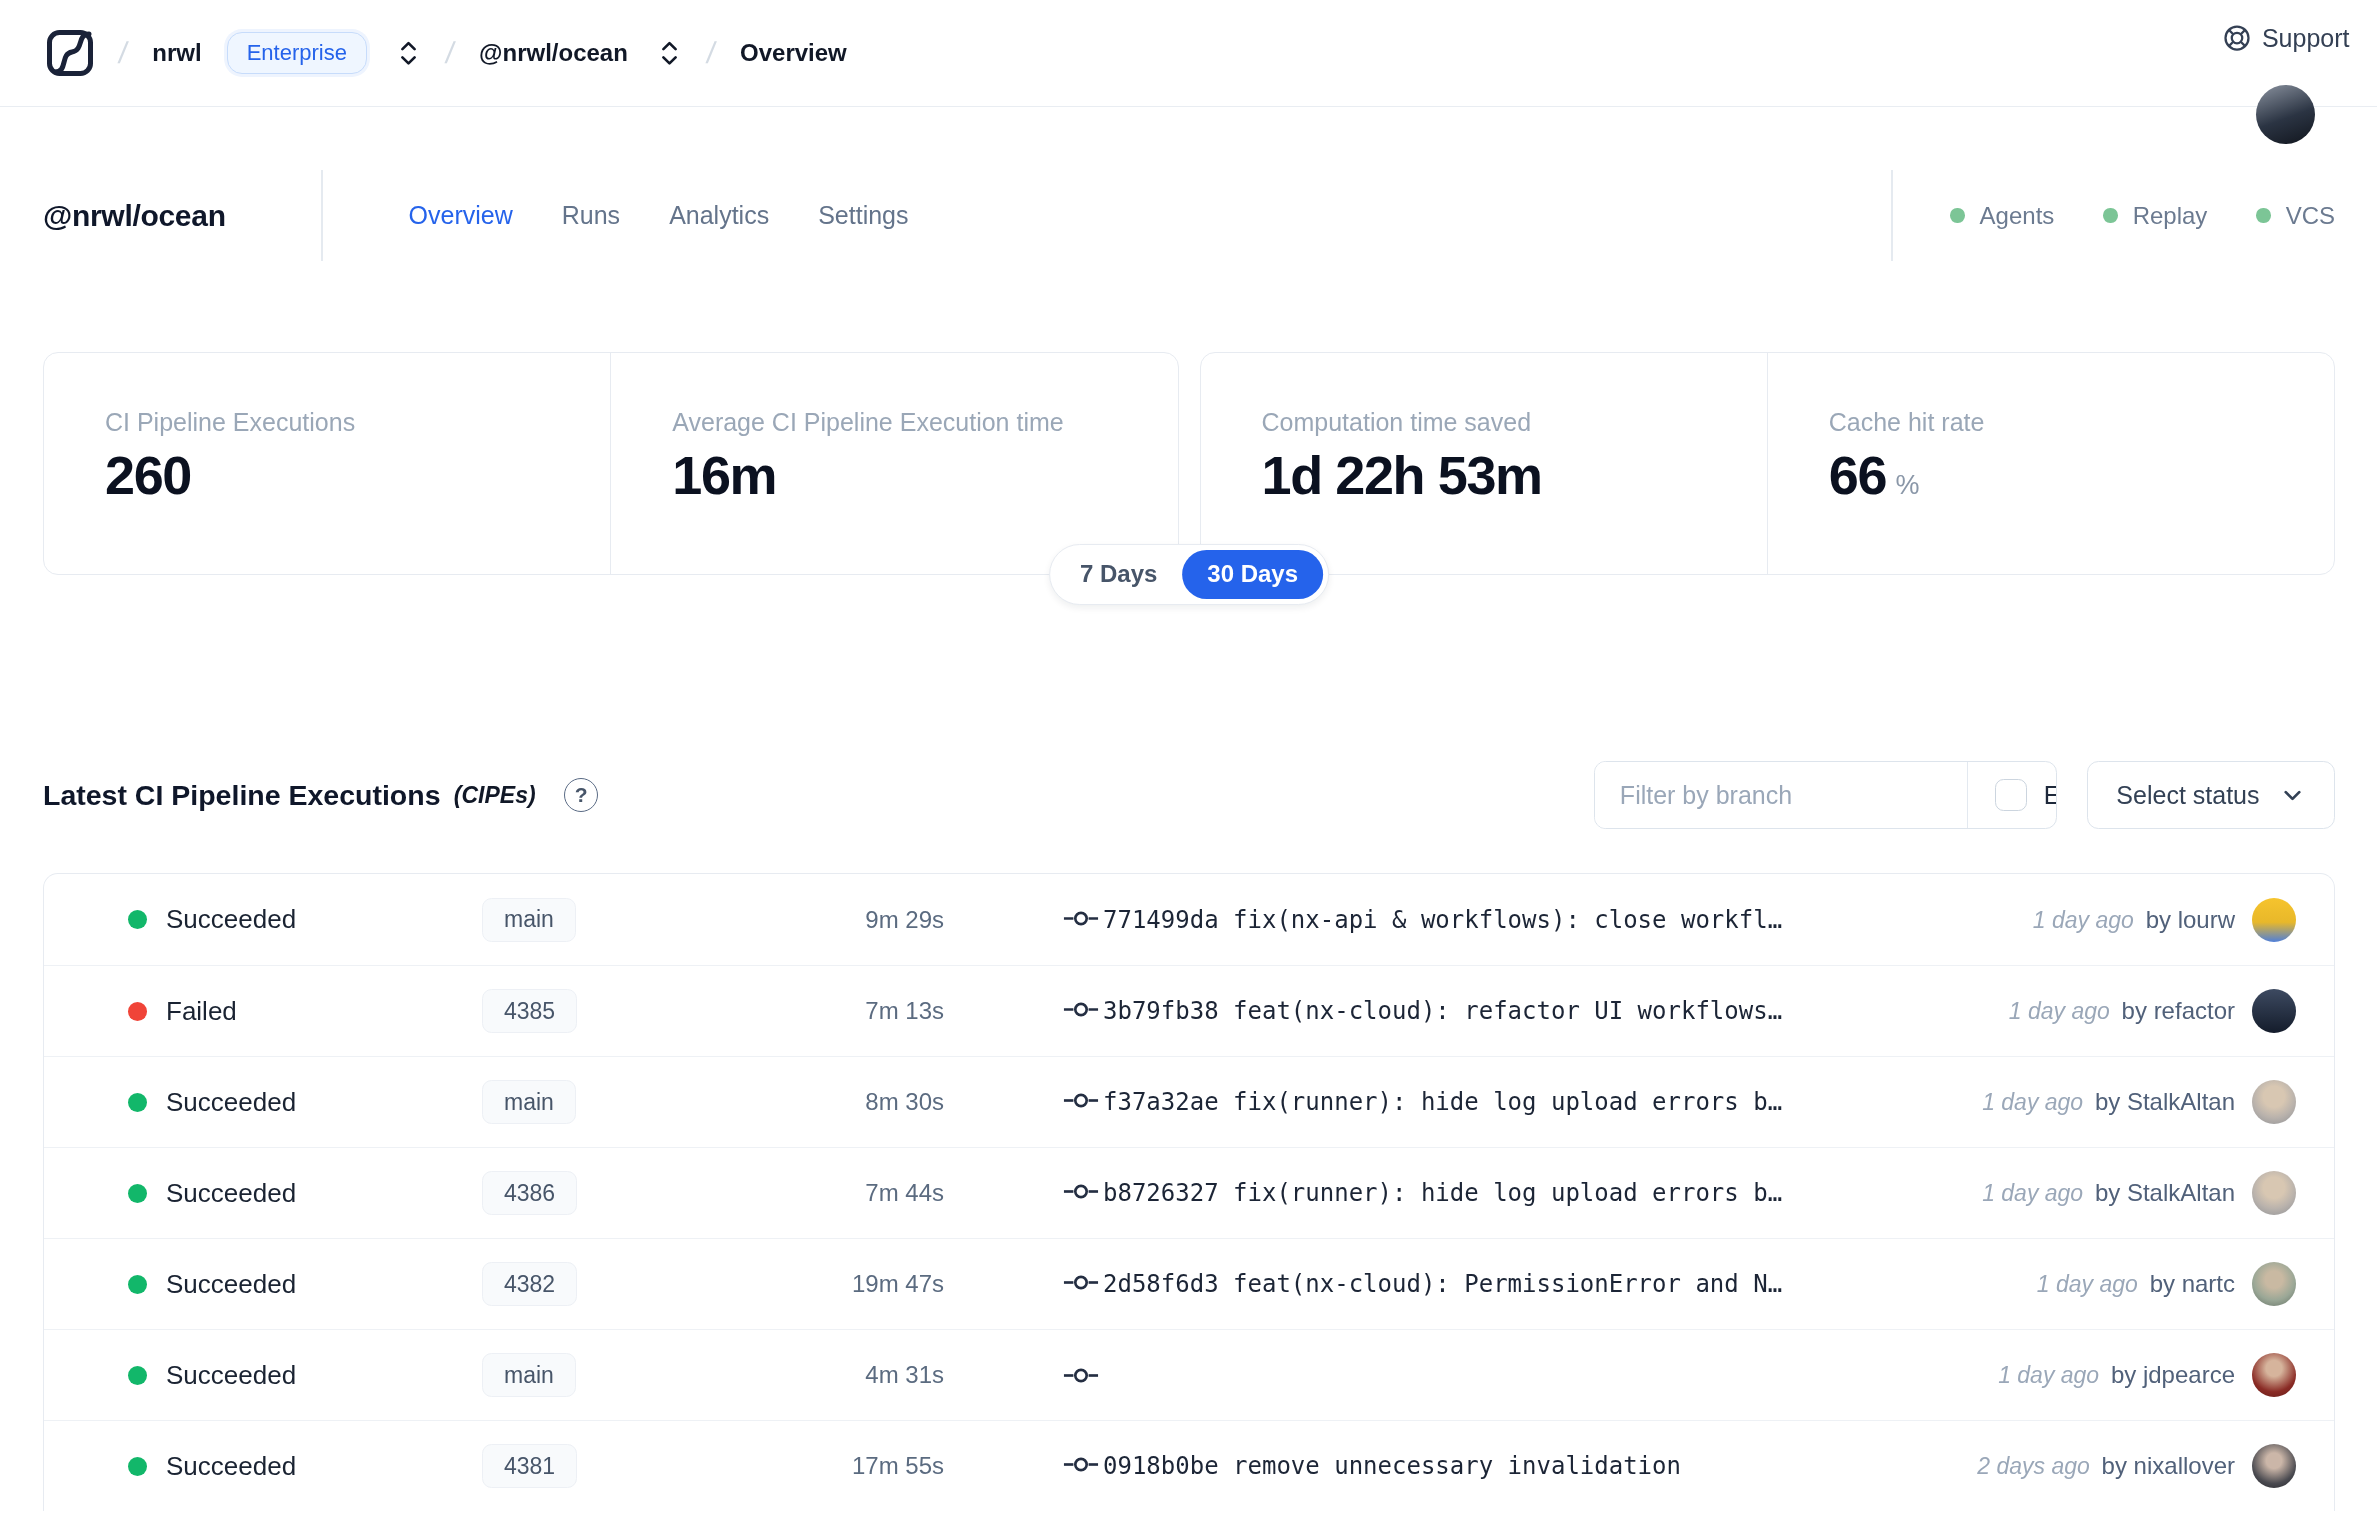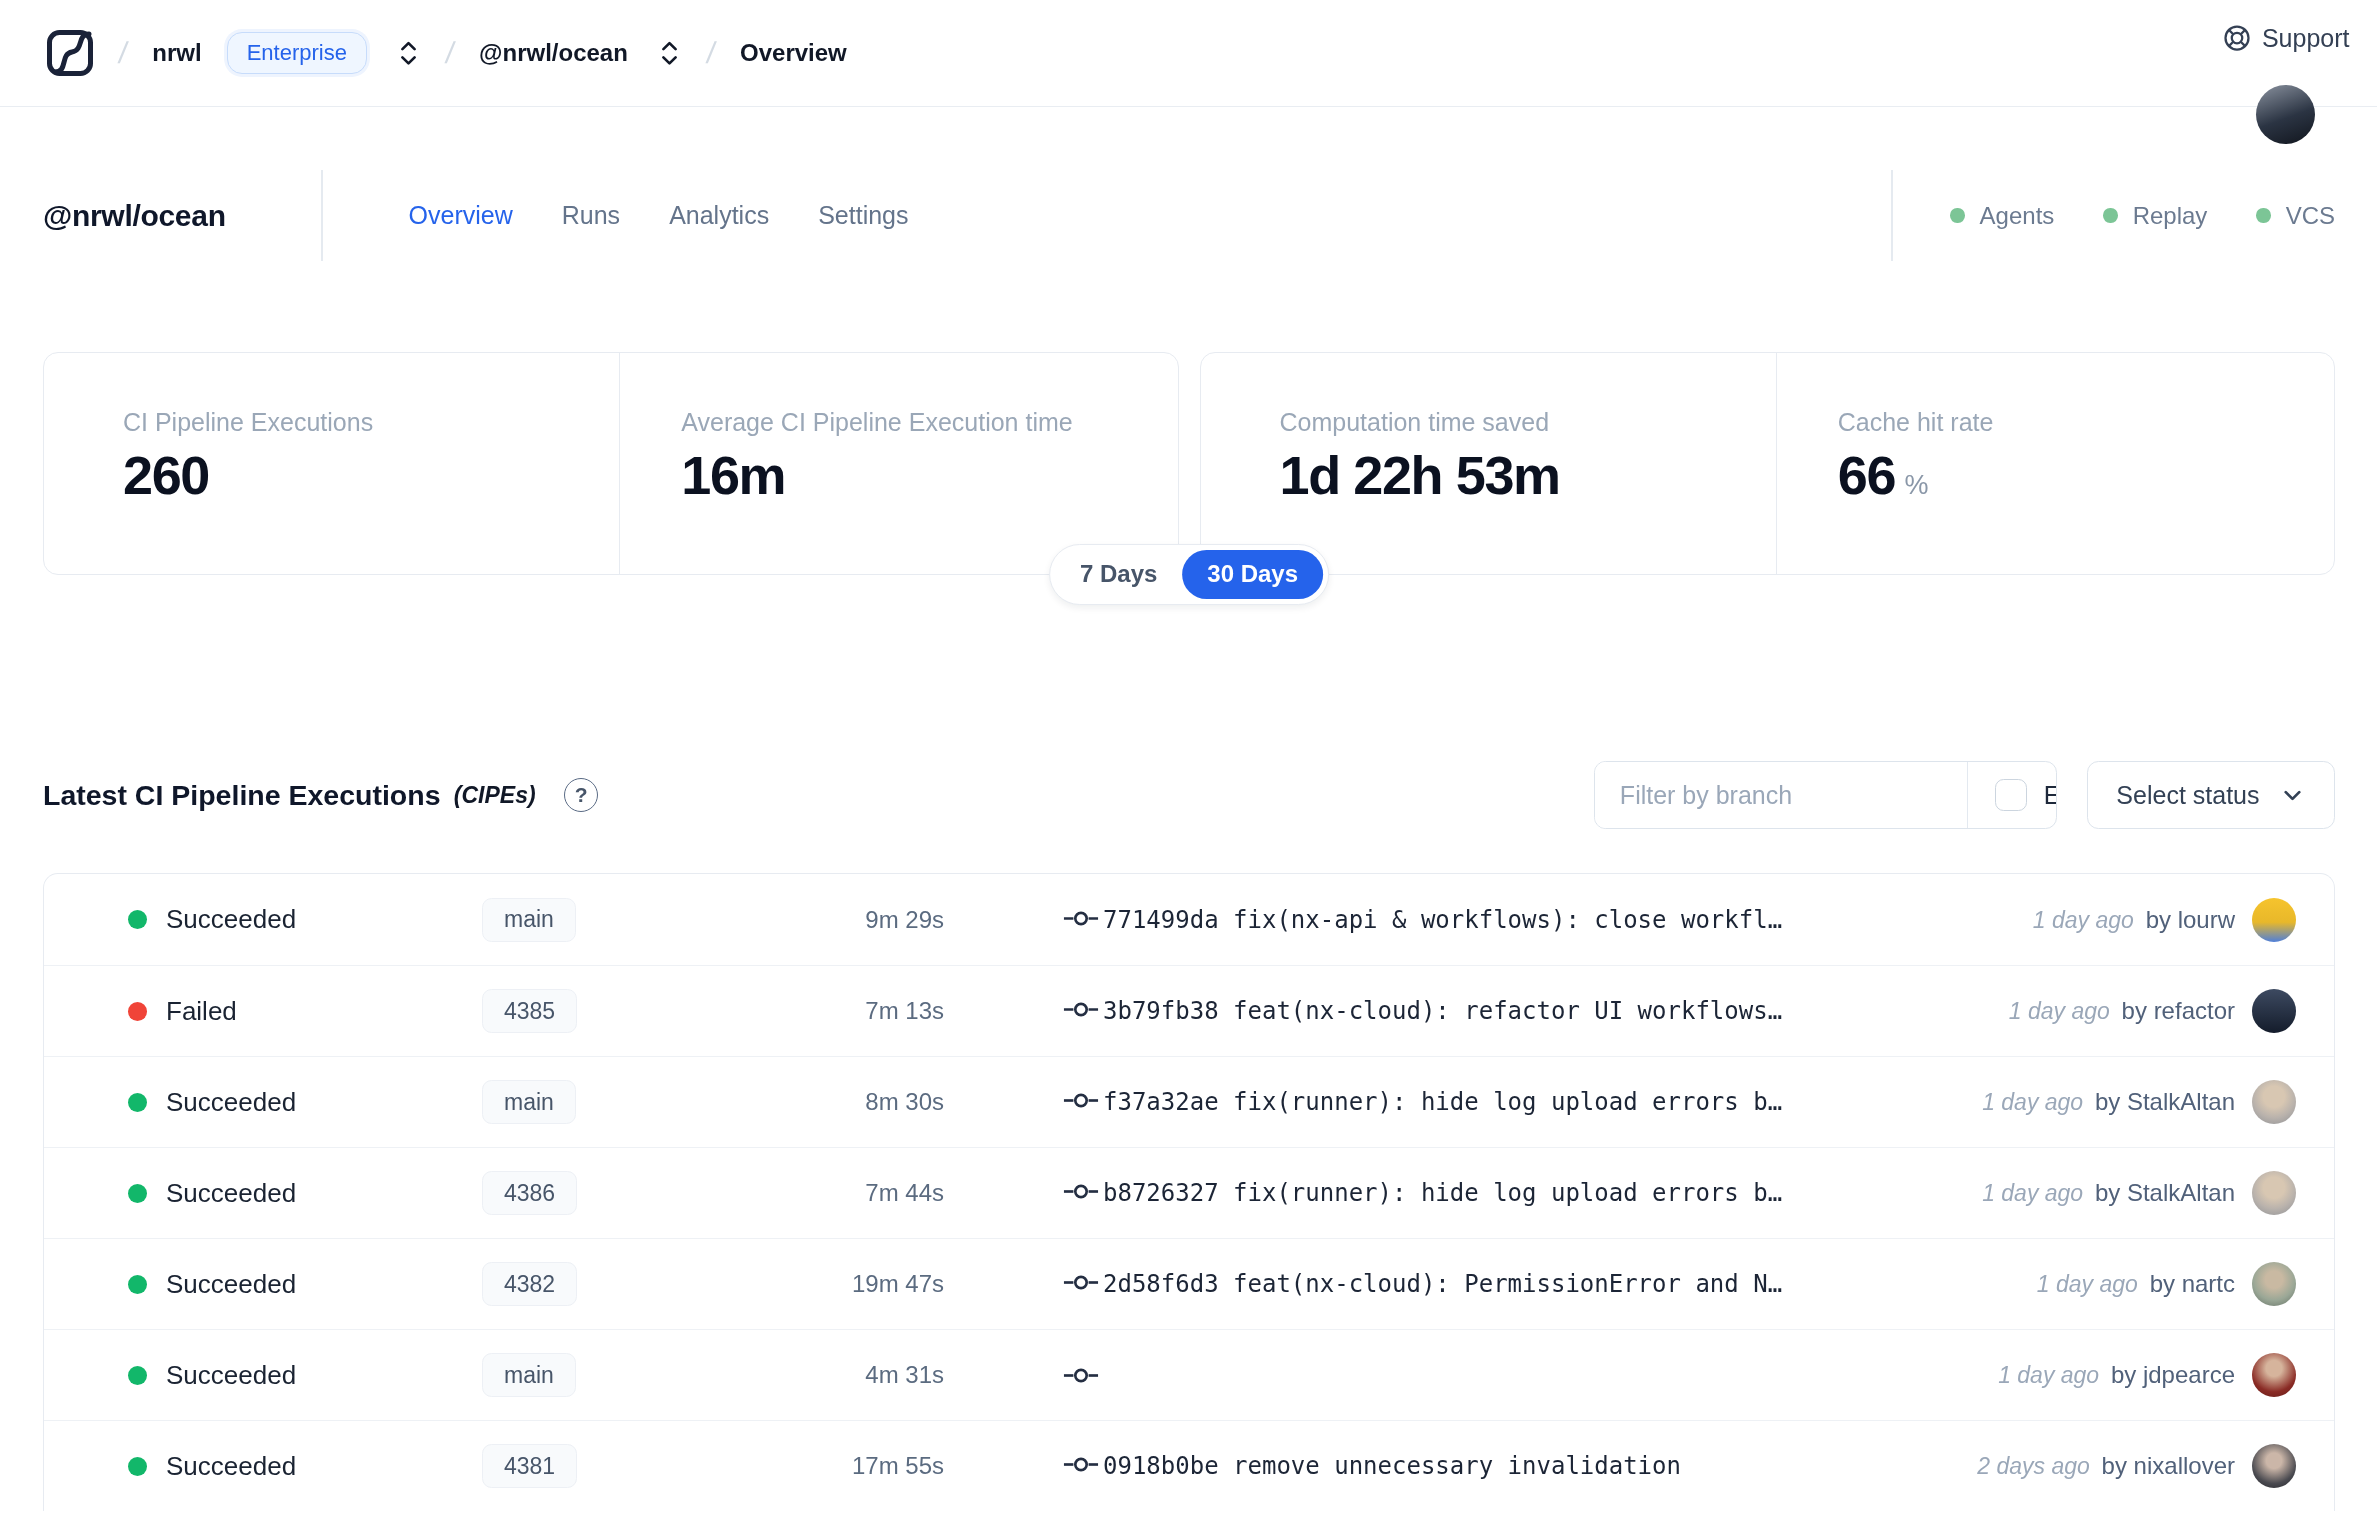--- a/index.html
+++ b/index.html
@@ -29,21 +29,21 @@
   .tabs { display:flex; align-items:center; gap:49px; margin-left:86px; }
   .tab { font-size:25px; color:#64748b; cursor:pointer; }
   .tab[data-active="true"] { color:#2563eb; font-weight:500; }
   .ws-spacer { flex:1; }
   .services { display:flex; align-items:center; gap:49px; margin-left:57px; }
   .service { display:flex; align-items:center; gap:15px; font-size:24px; color:#6b7a90; }
   .dot-soft { width:14.3px; height:14.3px; border-radius:50%; background:#7cc596; }
 
   
   .stats { position:relative; margin:91px 43px 0 43px; display:flex; gap:21px; }
-  .stat-card { flex:1; display:flex; background:#fff; border:1.9px solid #e7ebf1; border-radius:15px; height:223px;padding-left:18px; }
+  .stat-card { flex:1; display:flex; background:#fff; border:1.9px solid #e7ebf1; border-radius:15px; height:223px; }
   .stat-cell { flex:1; padding:55px 38px 0 61px; }
   .stat-cell + .stat-cell { border-left:1.9px solid #e7ebf1; }
   .stat-label { font-size:25px; font-weight:500; color:#9aa7b7; }
   .stat-value { margin-top:7px; font-size:54px; font-weight:700; color:#0b1120; letter-spacing:-1.4px; }
   .stat-suffix { font-size:27px; font-weight:500; color:#8a97a8; letter-spacing:0; margin-left:9.5px; }
   .range-toggle { position:absolute; left:50%; bottom:-29.5px; transform:translateX(-50%);
                   display:flex; align-items:center; background:#fff; border:1.9px solid #e7ebf1;
                   border-radius:950px; padding:4.8px; box-shadow:0 2.9px 7.6px rgba(15,23,42,.07); }
   .range-opt { font-size:24px; font-weight:600; color:#475569; padding:10.5px 25px; border-radius:950px; cursor:pointer; white-space:nowrap; }
   .range-opt.active { background:#2563eb; color:#fff; font-weight:700; }

